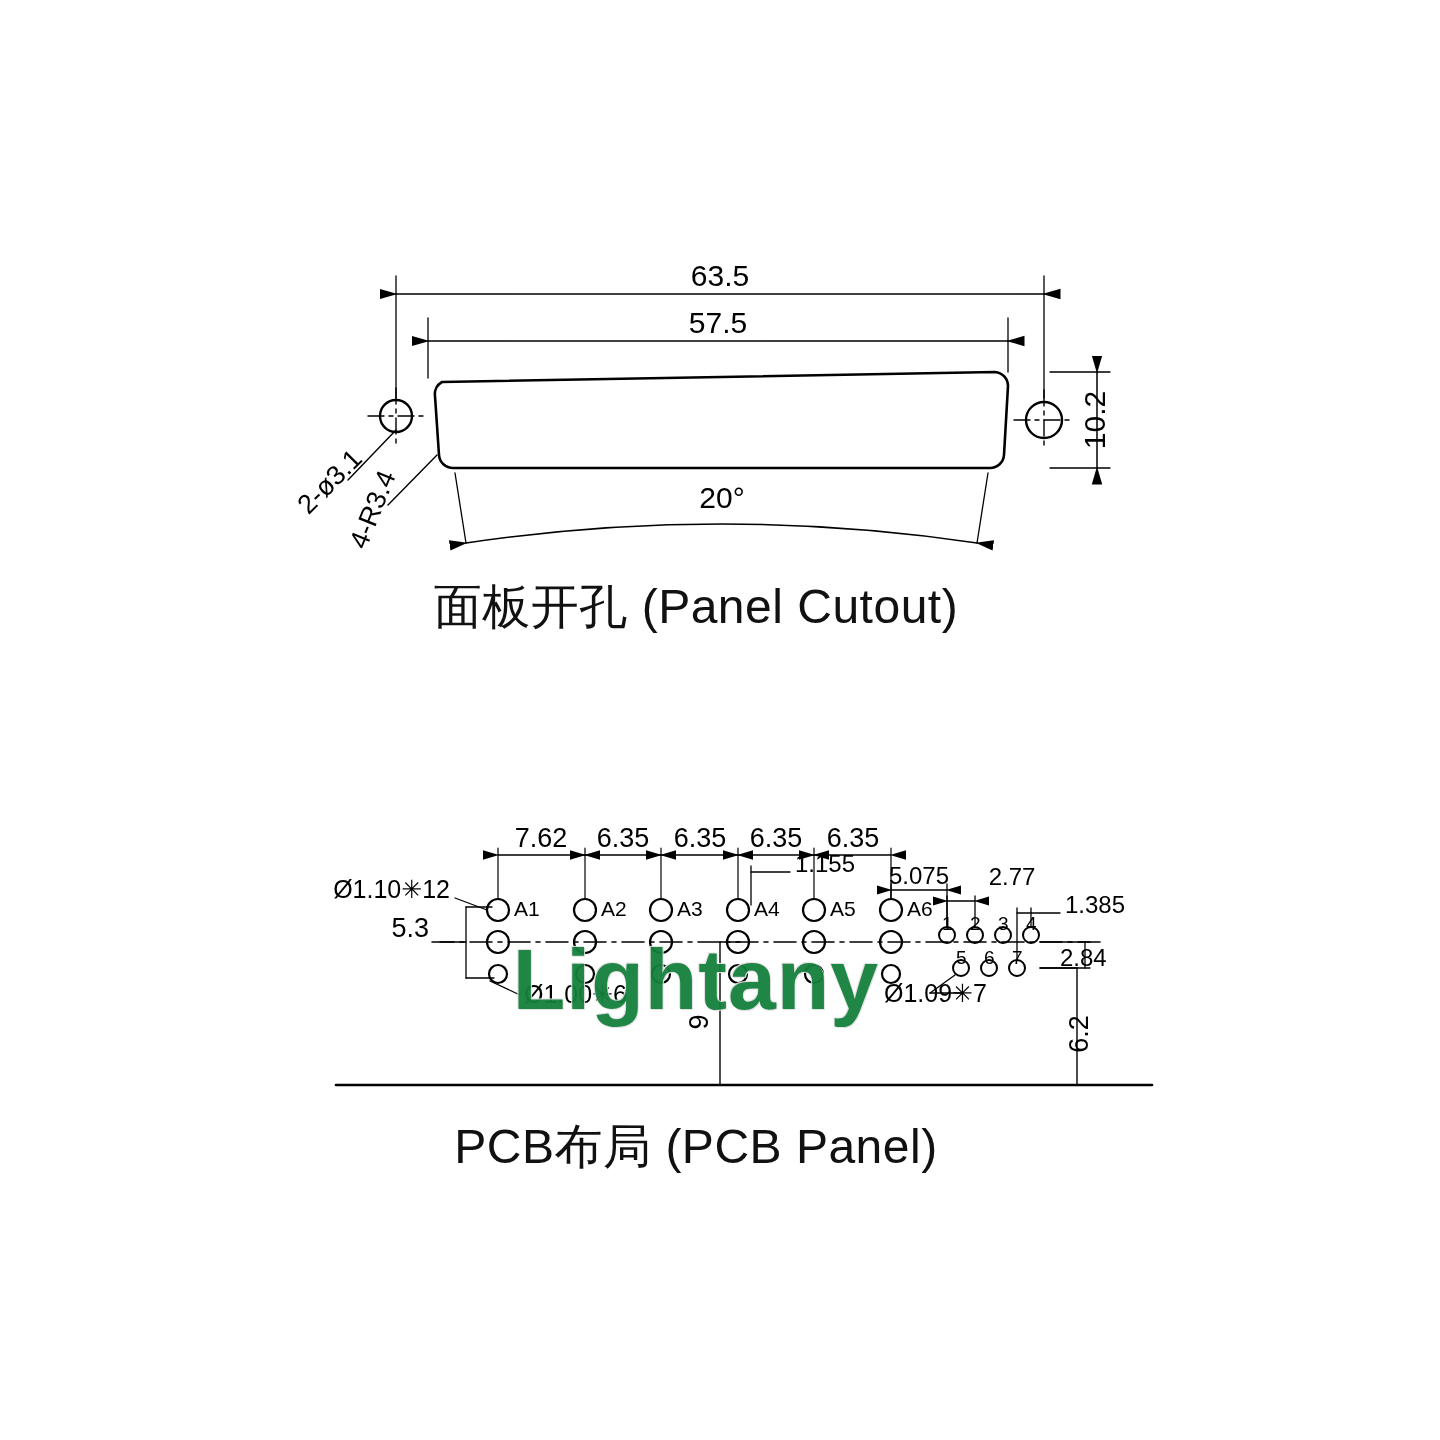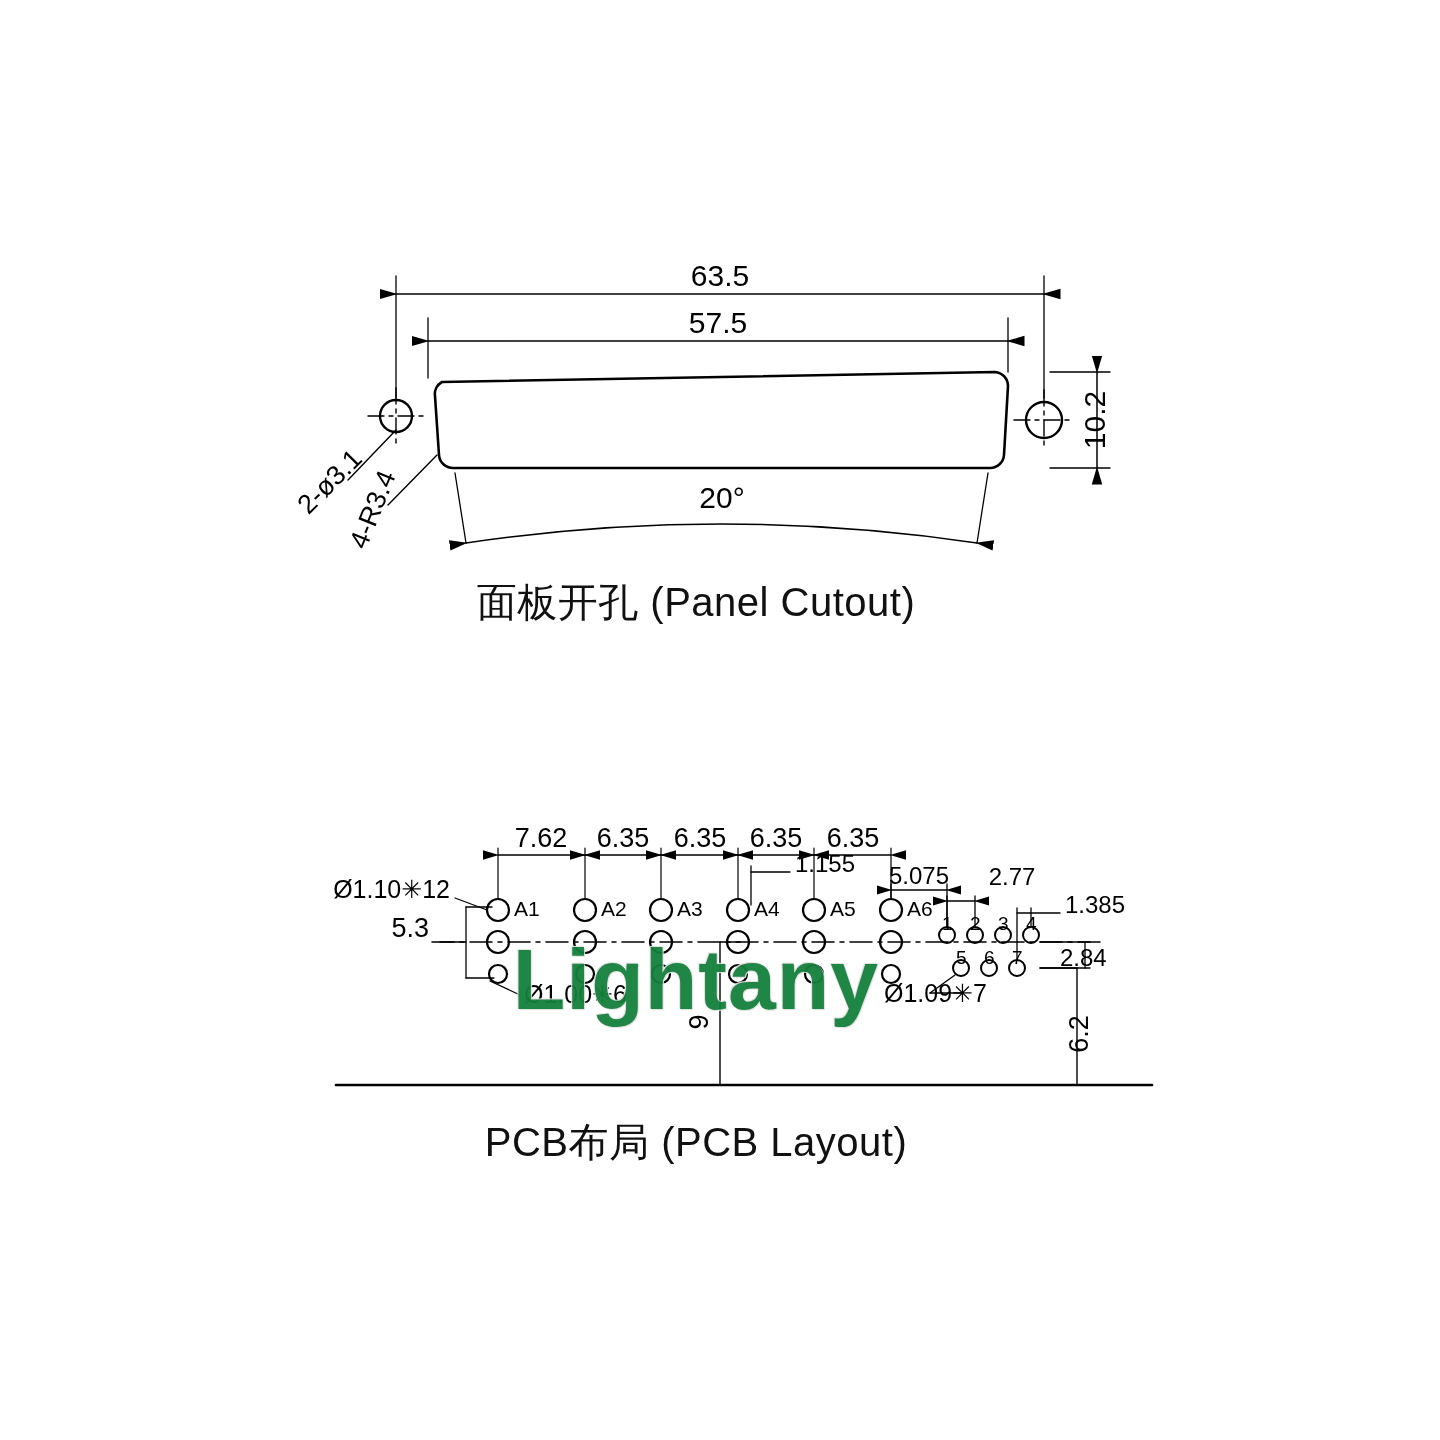--- a/index.html
+++ b/index.html
@@ -24,21 +24,21 @@
   svg.drawing {
     position: absolute;
     left: 0; top: 0;
     width: 1440px;
     height: 1440px;
   }
   .caption {
     position: absolute;
     width: 100%;
     text-align: center;
-    font-size: 40px;
+    font-size: 48px;
     letter-spacing: 0.5px;
     color: #111;
   }
   #caption-panel { top: 575px; }
   #caption-pcb  { top: 1115px; }
   .wm {
     position: absolute;
     left: 0;
     top: 930px;
     width: 100%;
@@ -277,15 +277,15 @@
       <text x="1026" y="930" font-size="19">4</text>
       <text x="956" y="964" font-size="19">5</text>
       <text x="984" y="964" font-size="19">6</text>
       <text x="1012" y="964" font-size="19">7</text>
     </g>
   </svg>
 
   <div class="wm">Lightany</div>
 
   <div class="caption" id="caption-panel">面板开孔 (Panel Cutout)</div>
-  <div class="caption" id="caption-pcb">PCB布局 (PCB Layout)</div>
+  <div class="caption" id="caption-pcb">PCB布局 (PCB Panel)</div>
 
 </div>
 
 </body></html>

